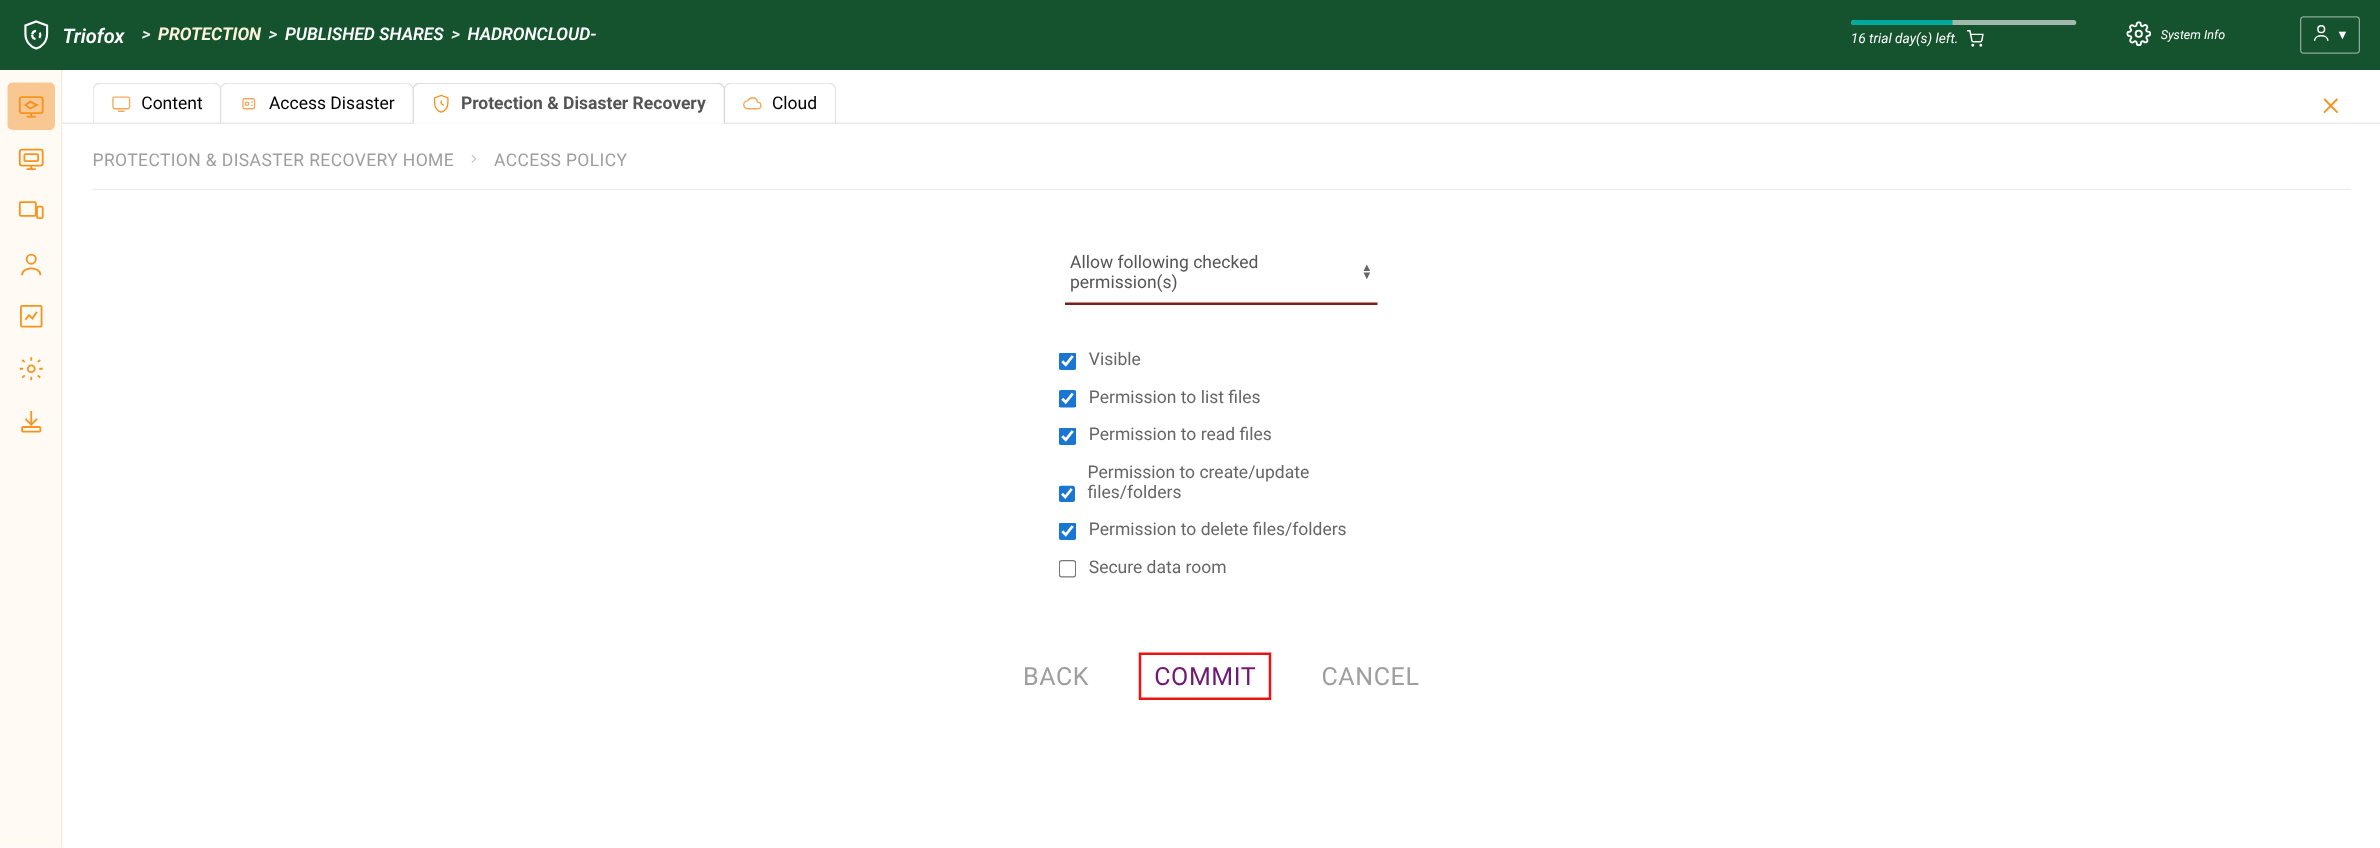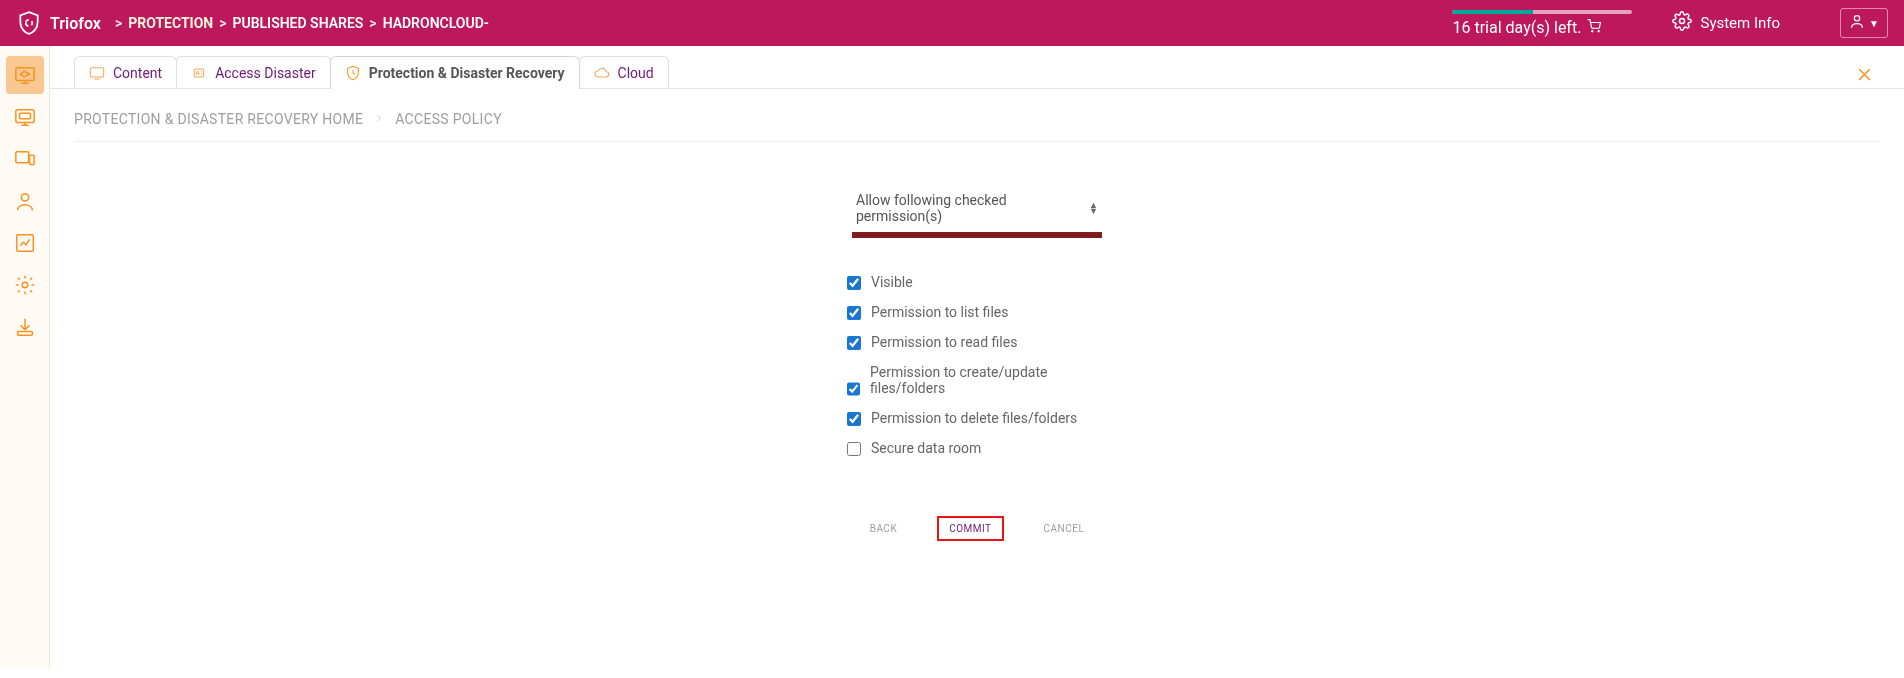--- a/index.html
+++ b/index.html
@@ -1,78 +1,79 @@
 <!DOCTYPE html>
 <html><head>
   <meta charset="utf-8">
   <style>
     * { margin: 0; padding: 0; box-sizing: border-box; font-family: -apple-system, BlinkMacSystemFont, "Segoe UI", Roboto, sans-serif; }
     body { background: #fff; overflow-x: hidden; }
 
     .topbar {
-      background: #be185d;
-      height: 46px;
+      background: #14532d;
+      height: 56px;
       display: flex;
       align-items: center;
       padding: 0 16px;
       color: #fff;
       position: relative;
+      font-style: italic;
     }
     .logo-area { display: flex; align-items: center; gap: 8px; }
     .logo-shield {
       width: 26px; height: 28px;
       display: flex; align-items: center; justify-content: center;
     }
     .brand { font-weight: 600; font-size: 16px; }
     .breadcrumbs-header { display: flex; align-items: center; gap: 6px; margin-left: 6px; font-size: 14px; font-weight: 600;}
     .breadcrumbs-header .sep { color: #fff; opacity: .9;}
     .breadcrumbs-header .dash { color: #fff8e7; font-weight:700; }
     .trial-area { margin-left: auto; display: flex; align-items: center; gap: 40px; }
     .trial-block { display:flex; flex-direction:column; align-items:flex-start; gap:4px; }
     .trial-bar-wrap { width: 180px; height: 4px; background: rgba(255,255,255,.6); border-radius: 2px; overflow:hidden;}
     .trial-bar { height:100%; background:#00a99d; width:45%; }
-    .trial-row { display:flex; align-items:center; gap:6px; font-size:16px;}
-    .sysinfo { display:flex; align-items:center; gap:8px; font-size:15px;}
+    .trial-row { display:flex; align-items:flex-start; gap:6px; font-size:11px;}
+    .sysinfo { display:flex; align-items:center; gap:8px; font-size:10px;}
     .user-btn { margin-left:20px; border:1px solid rgba(255,255,255,.5); border-radius:3px; height:30px; padding:0 8px; display:flex; align-items:center; gap:4px;}
 
     .layout { display:flex; min-height: calc(100vh - 56px); }
     .sidebar { width:50px; background:#fffaf3; border-right:1px solid #f2e6d6; display:flex; flex-direction:column; align-items:center; padding-top:8px; gap:0;}
     .sidebar .item { width:38px; height:38px; margin:2px 0; border-radius:4px; display:flex; align-items:center; justify-content:center; }
     .sidebar .item.active { background:#f9c892;}
     .sidebar svg { width:22px; height:22px; }
 
     .main { flex:1; background:#fff; padding: 0; }
     .tabs-row { display:flex; align-items:flex-end; padding: 10px 24px 0 24px; position:relative;}
-    .tab { border:1px solid #e0e0e0; border-bottom:none; border-radius:6px 6px 0 0; padding:8px 14px; display:flex; align-items:center; gap:8px; color:#701a75; font-size:14px; margin-right:-1px; cursor:pointer; background:#fff; position:relative; }
+    .tab { border:1px solid #e0e0e0; border-bottom:none; border-radius:6px 6px 0 0; padding:8px 14px; display:flex; align-items:center; gap:8px; color:#000000; font-size:14px; margin-right:-1px; cursor:pointer; background:#fff; position:relative; }
     .tab.active { color:#555; border-color:#d5d5d5; z-index:2; background:#fff;font-weight:bold; }
     .tab svg { width:16px; height:16px; }
     .tab-underline { position:absolute; left:0; right:0; bottom:0; height:1px; background:#e5e5e5;}
     .close-x { margin-left:auto; color:#f7931e; font-size:28px; font-weight:300; cursor:pointer; padding-right:8px;}
 
     .sub-breadcrumb { padding: 22px 24px 14px 24px; display:flex; gap:10px; color:#9e9e9e; font-size:14px; letter-spacing:.3px;}
     .sub-breadcrumb .chev { color:#c9c9c9; }
     .hr { height:1px; background:#ececec; margin: 0 24px 40px 24px;}
 
     .center-col { max-width: 640px; margin: 0 auto; }
     .dropdown {
       width: 250px;
       margin: 0 auto 36px auto;
-      border-bottom:6px solid #7f1d1d;
+      border-bottom:2px solid #7f1d1d;
       padding: 10px 4px 8px 4px;
       display:flex; align-items:center; justify-content:space-between;
       color:#555; font-size:14px;
     }
     .dropdown .caret { display:flex; flex-direction:column; line-height:6px; font-size:9px; color:#666;}
 
     .perm-list { width: 260px; margin: 0 auto; display:flex; flex-direction:column; gap:14px;}
     .perm-row { display:flex; align-items:flex-end; gap:10px; color:#666; font-size:14px;}
     .perm-row input[type=checkbox] { width:14px; height:14px; accent-color:#1976d2;}
 
     .btn-row { display:flex; gap:30px; justify-content:center; margin-top:60px; align-items:center;}
-    .btn { font-size:10px; color:#9e9e9e; letter-spacing:.5px; cursor:pointer; padding:6px 10px;}
+    .btn { font-size:20px; color:#9e9e9e; letter-spacing:.5px; cursor:pointer; padding:6px 10px;}
     .btn.commit { color:#701a75; border:2px solid #e81313; padding:5px 10px;}
   </style>
 </head>
 <body>
 
 <div class="topbar">
   <div class="logo-area">
     <span class="logo-shield">
       <svg viewBox="0 0 24 24" fill="none" stroke="#fff" stroke-width="1.6">
           <path d="M12 2 L20 5 V11 C20 17 16 21 12 22 C8 21 4 17 4 11 V5 Z"></path>

